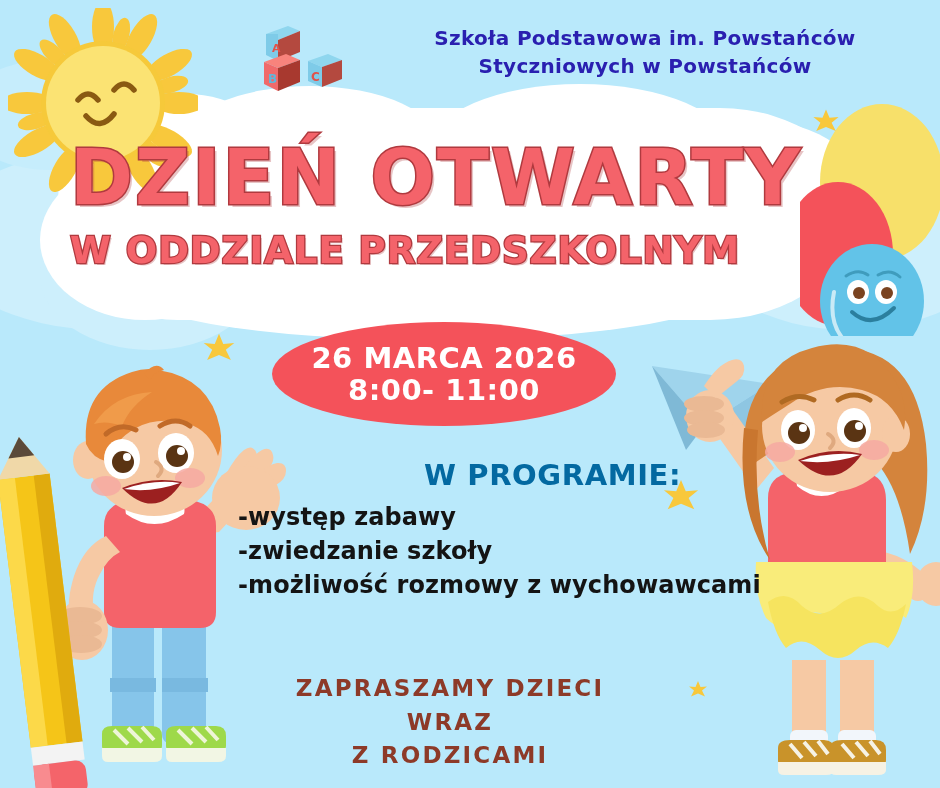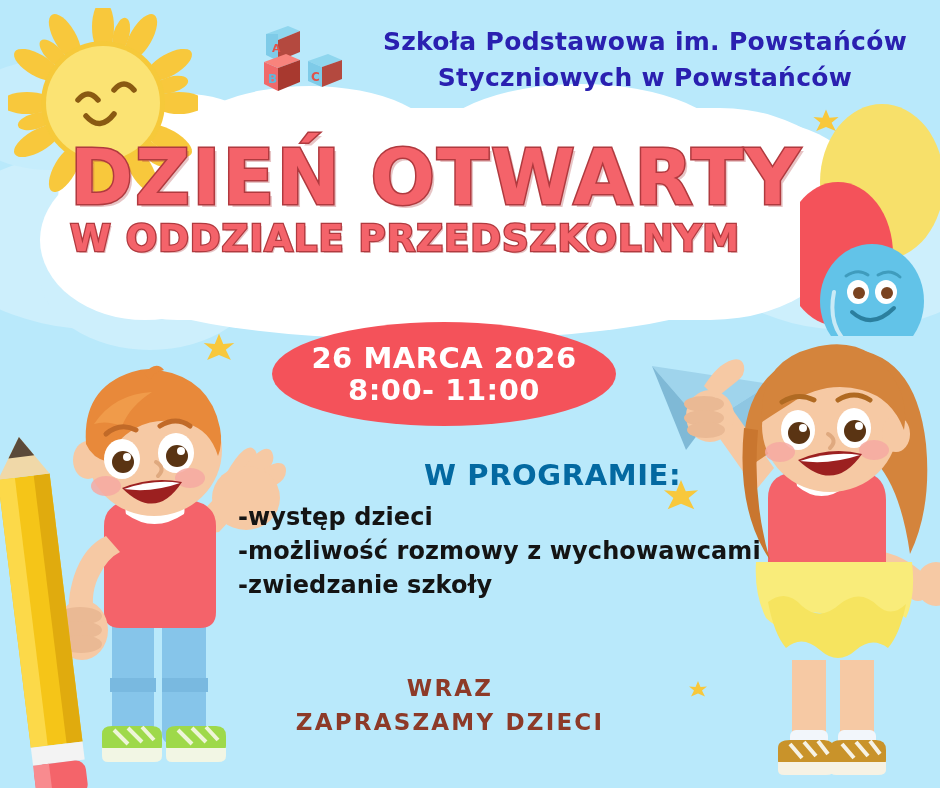--- a/index.html
+++ b/index.html
@@ -60,21 +60,21 @@
   .star { position: absolute; }
 
   
   .school-name {
     position: absolute;
     left: 360px;
     top: 24px;
     width: 570px;
     text-align: center;
     color: #2a20b0;
-    font-size: 25px;
+    font-size: 20px;
     font-weight: bold;
     line-height: 1.42;
     letter-spacing: 0.3px;
     font-family: "DejaVu Sans", sans-serif;
   }
 
   .headline {
     position: absolute;
     left: 70px;
     top: 140px;
@@ -87,21 +87,21 @@
     font-size: 76px;
     font-weight: bold;
     letter-spacing: 2px;
     color: #f4636a;
     -webkit-text-stroke: 3px #b03a3f;
     paint-order: stroke fill;
     line-height: 1.0;
     text-shadow: 3px 3px 0 rgba(176,58,63,0.30);
   }
   .headline-sub {
-    margin-top: 4px;
+    margin-top: 16px;
     font-family: "DejaVu Sans", sans-serif;
     font-size: 37px;
     font-weight: bold;
     letter-spacing: 1px;
     color: #f4636a;
     -webkit-text-stroke: 2.5px #b03a3f;
     paint-order: stroke fill;
     line-height: 1.0;
     text-shadow: 2px 2px 0 rgba(176,58,63,0.30);
   }
@@ -479,23 +479,24 @@
     <div class="headline-sub">W ODDZIALE PRZEDSZKOLNYM</div>
   </div>
 
   <div class="date-pill">
     <div class="date-line">26 MARCA 2026</div>
     <div class="date-line">8:00- 11:00</div>
   </div>
 
   <div class="program-heading">W PROGRAMIE:</div>
   <div class="program-list">
-    <div class="program-item">-występ dzieci</div>
+    <div class="program-item">-występ zabawy</div>
+    <div class="program-item">-zwiedzanie szkoły</div>
     <div class="program-item">-możliwość rozmowy z wychowawcami</div>
-    <div class="program-item">-zwiedzanie szkoły</div>
   </div>
 
   <div class="invite">
+    <div class="invite-line">ZAPRASZAMY DZIECI</div>
     <div class="invite-line">WRAZ</div>
-    <div class="invite-line">ZAPRASZAMY DZIECI</div>
+    <div class="invite-line">Z RODZICAMI</div>
   </div>
 
 </div>
 
 </body></html>

